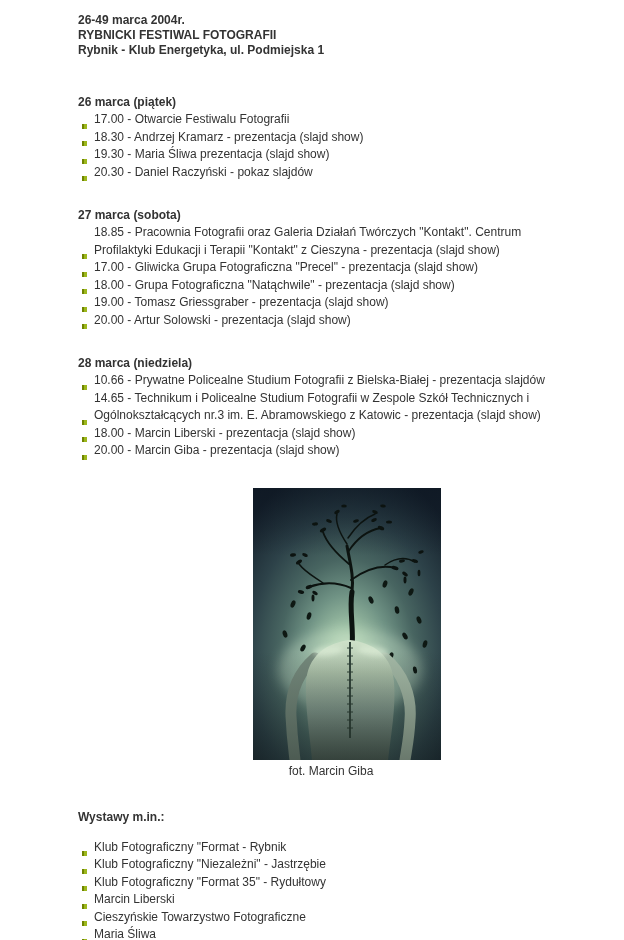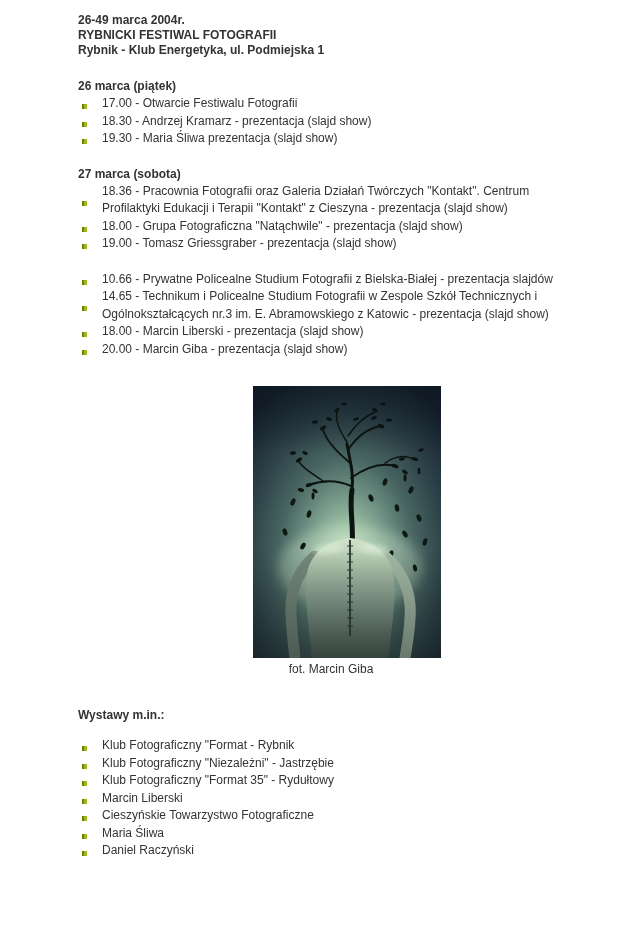--- a/index.html
+++ b/index.html
@@ -4,25 +4,25 @@
 <style>
   html,body{margin:0;padding:0;}
   body{
     width:624px;height:940px;background:#ffffff;overflow:hidden;
     font-family:"Liberation Sans","DejaVu Sans",sans-serif;
     font-size:12px;line-height:17.5px;color:#333333;
     -webkit-font-smoothing:antialiased;
   }
   .content{padding:13px 0 0 78px;width:500px;}
   .hdr div{font-weight:bold;line-height:15px;white-space:nowrap;}
-  .section{margin-top:18px;}
-  .section.first{margin-top:20px;}
+  .section{margin-top:26px;}
+  .section.first{margin-top:36px;}
   .sec-heading{font-weight:bold;line-height:17px;}
   ul.blist{list-style:none;margin:0;padding:0;}
-  ul.blist li{display:flex;align-items:center;gap:8px;}
+  ul.blist li{display:flex;align-items:flex-end;}
   .bullet{
     flex:0 0 5px;width:5px;height:5px;margin:6px 7px 0 4px;
     background:linear-gradient(90deg,#6f8400 0 2px,#9db81c 2px);
   }
   .li-text{flex:1;min-width:0;}
   figure{margin:28px 0 0 175px;width:156px;padding:0;}
   figure svg{display:block;}
   figcaption{text-align:center;margin-top:4px;line-height:15px;color:#333333;}
   .exhibitions{margin-top:30px;}
   .exhibitions .sec-heading{margin-bottom:13px;}
@@ -46,42 +46,55 @@
           <span class="li-text">17.00 - Otwarcie Festiwalu Fotografii</span>
         </li>
       <li>
           <span class="bullet"></span>
           <span class="li-text">18.30 - Andrzej Kramarz - prezentacja (slajd show)</span>
         </li>
       <li>
           <span class="bullet"></span>
           <span class="li-text">19.30 - Maria Śliwa prezentacja (slajd show)</span>
         </li>
+      <li>
+          <span class="bullet"></span>
+          <span class="li-text">20.30 - Daniel Raczyński - pokaz slajdów</span>
+        </li>
     </ul>
   </div>
 
   <div class="section">
     <div class="sec-heading">27 marca (sobota)</div>
     <ul class="blist">
       <li>
           <span class="bullet"></span>
-          <span class="li-text">18.36 - Pracownia Fotografii oraz Galeria Działań Twórczych "Kontakt". Centrum Profilaktyki Edukacji i Terapii "Kontakt" z Cieszyna - prezentacja (slajd show)</span>
+          <span class="li-text">18.85 - Pracownia Fotografii oraz Galeria Działań Twórczych "Kontakt". Centrum Profilaktyki Edukacji i Terapii "Kontakt" z Cieszyna - prezentacja (slajd show)</span>
+        </li>
+      <li>
+          <span class="bullet"></span>
+          <span class="li-text">17.00 - Gliwicka Grupa Fotograficzna "Precel" - prezentacja (slajd show)</span>
         </li>
       <li>
           <span class="bullet"></span>
           <span class="li-text">18.00 - Grupa Fotograficzna "Natąchwile" - prezentacja (slajd show)</span>
         </li>
       <li>
           <span class="bullet"></span>
           <span class="li-text">19.00 - Tomasz Griessgraber - prezentacja (slajd show)</span>
         </li>
+      <li>
+          <span class="bullet"></span>
+          <span class="li-text">20.00 - Artur Solowski - prezentacja (slajd show)</span>
+        </li>
     </ul>
   </div>
 
   <div class="section">
+    <div class="sec-heading">28 marca (niedziela)</div>
     <ul class="blist">
       <li>
           <span class="bullet"></span>
           <span class="li-text">10.66 - Prywatne Policealne Studium Fotografii z Bielska-Białej - prezentacja slajdów</span>
         </li>
       <li>
           <span class="bullet"></span>
           <span class="li-text">14.65 - Technikum i Policealne Studium Fotografii w Zespole Szkół Technicznych i Ogólnokształcących nr.3 im. E. Abramowskiego z Katowic - prezentacja (slajd show)</span>
         </li>
       <li>

